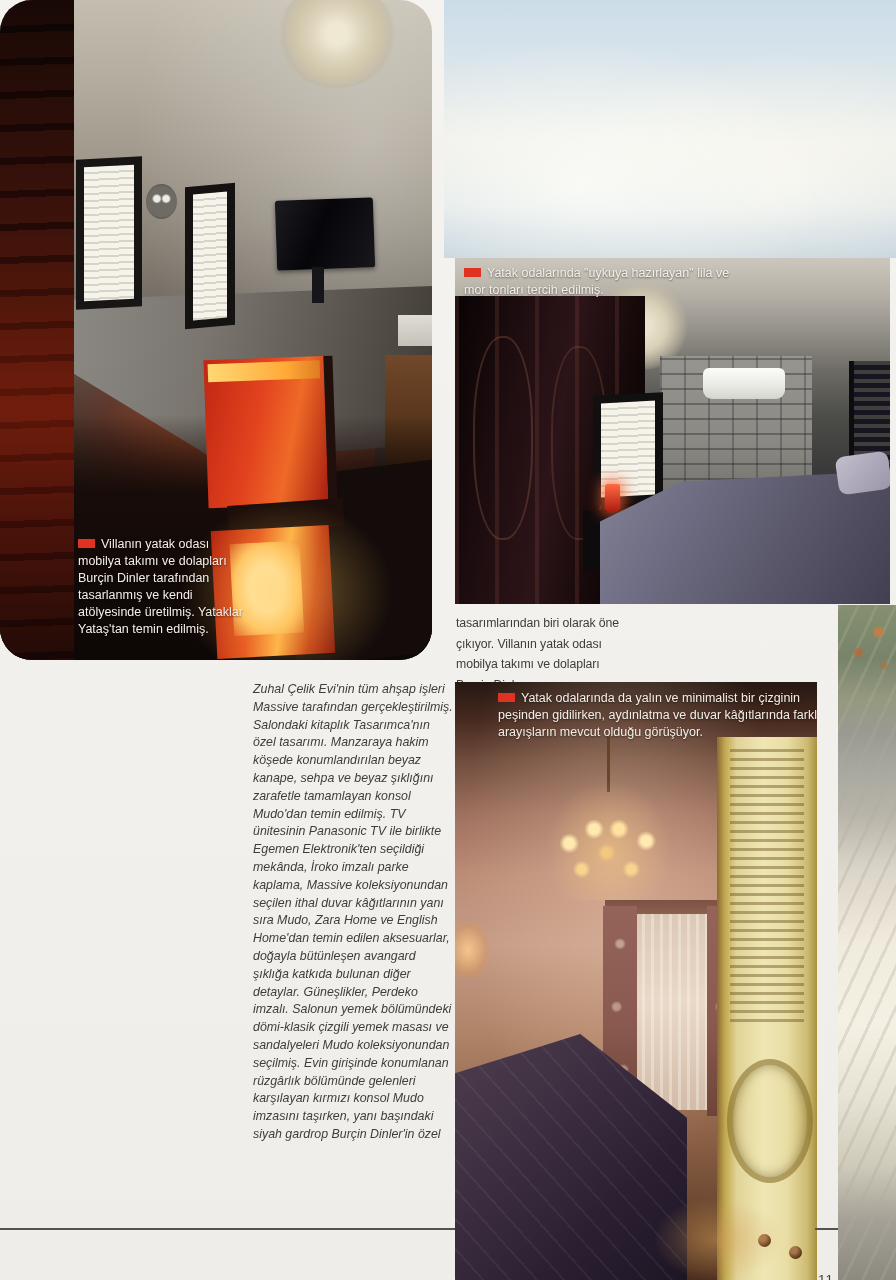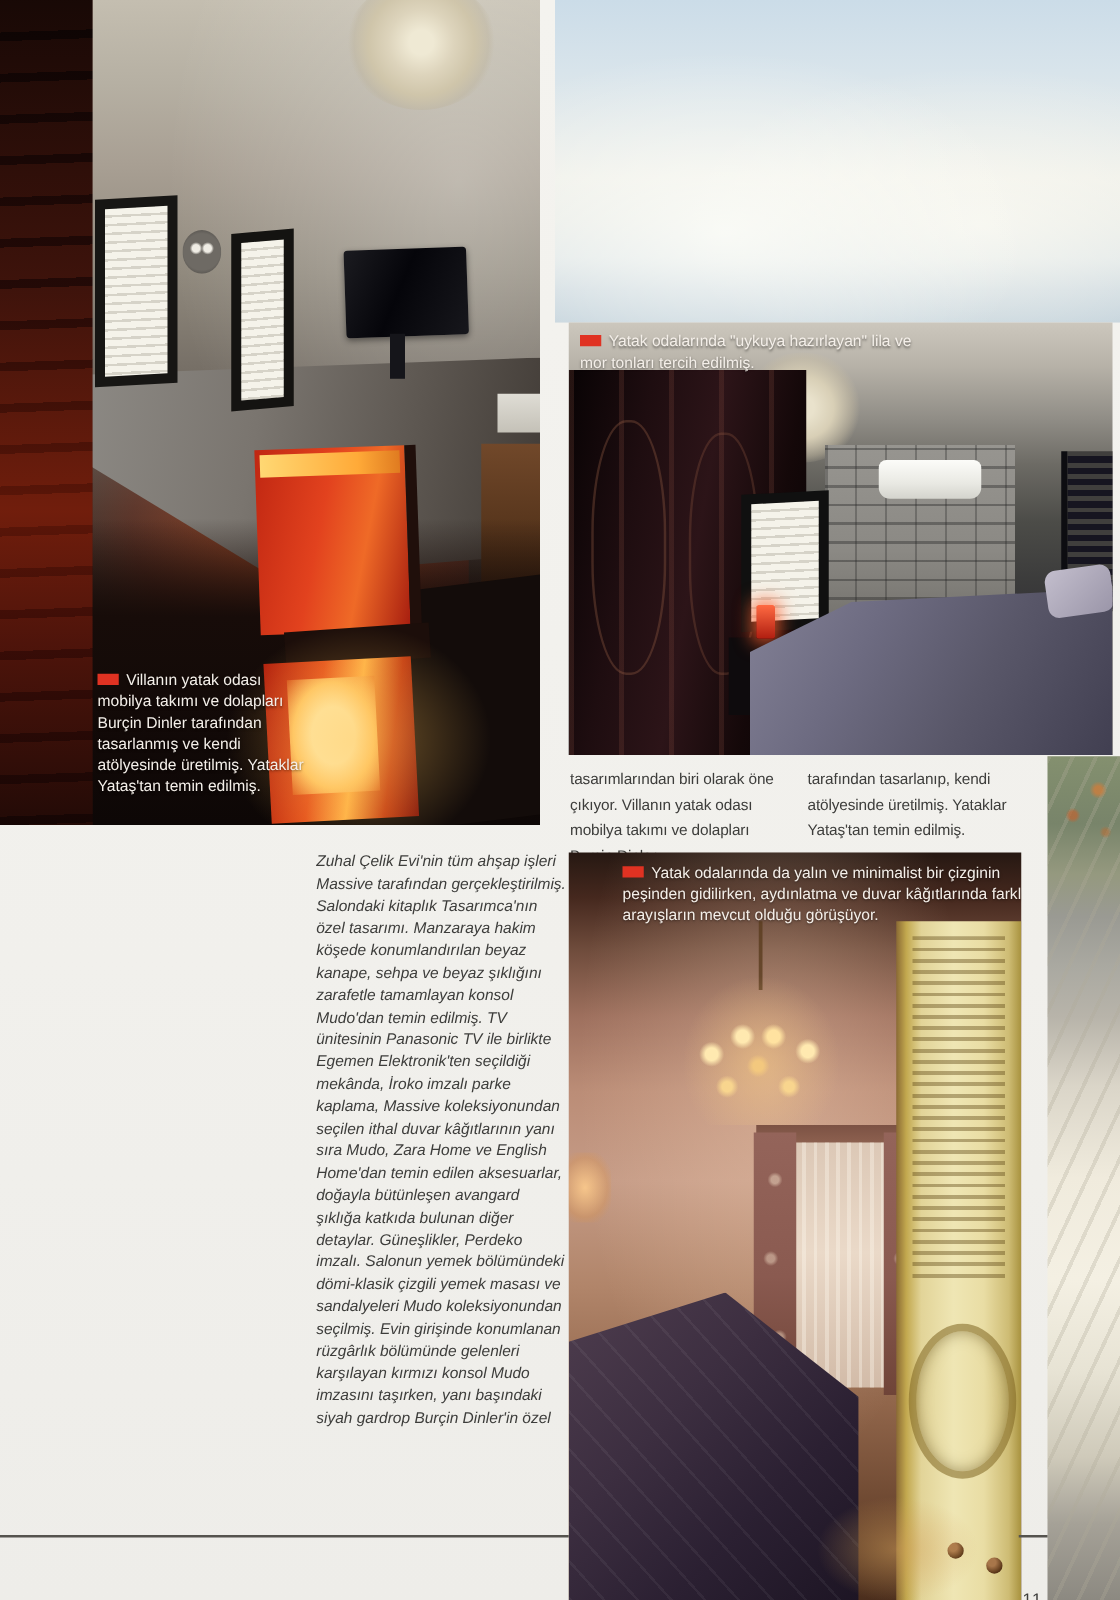--- a/index.html
+++ b/index.html
@@ -30,21 +30,21 @@
   .rule-left{left:0;top:1228px;width:455px;}
   .rule-right{left:815px;top:1228px;width:23px;}
   .pagenum{position:absolute;left:818px;top:1272px;font-size:13.5px;
     color:var(--body-text,#3d3d3b);letter-spacing:1px;}
 
   
   .ph-left{left:0;top:0;width:432px;height:660px;
     background:
       radial-gradient(ellipse at 85% 22%, rgba(255,255,250,.30), transparent 45%),
       linear-gradient(180deg,#c4beb0 0%,#b6b0a3 10%,#a89f93 20%,#90897d 33%,
-        #6f6860 48%,#473e37 62%,#1d1410 78%,#0e0908 100%);}
+        #6f6860 48%,#473e37 62%,#1d1410 78%,#0e0908 100%); border-radius: 32px;}
   .lp-glowwall{left:55px;top:320px;width:320px;height:240px;
     background:radial-gradient(ellipse at 60% 42%,rgba(255,95,30,.50),rgba(160,35,10,.25) 52%,transparent 75%);}
   .lp-bed{left:62px;top:286px;width:370px;height:175px;
     background:linear-gradient(100deg,#8d8a85 0%,#7a756f 38%,#5d5751 70%,#403a35 100%);
     clip-path:polygon(0 8%,100% 0,100% 90%,42% 100%,0 46%);}
   .lp-floor{left:385px;top:355px;width:47px;height:170px;
     background:linear-gradient(180deg,#71482a 0%,#4a2c15 60%,#241309 100%);}
   .lp-darkbottom{left:0;top:415px;width:432px;height:245px;
     background:linear-gradient(180deg,rgba(12,7,6,0) 0%,#170c09 32%,#0d0706 100%);}
   .lp-wood{left:0;top:0;width:74px;height:660px;
@@ -248,21 +248,20 @@
     <div class="abs rp-nstand"></div>
     <div class="abs rp-lamp"></div>
     <div class="abs rp-bed"></div>
     <div class="abs rp-pillow"></div>
     <div class="cap cap-right">
       <span class="marker"></span><span>Yatak odalarında "uykuya hazırlayan" lila ve mor tonları tercih edilmiş.</span>
     </div>
   </div>
 
   <div class="cola">tasarımlarından biri olarak öne çıkıyor. Villanın yatak odası mobilya takımı ve dolapları Burçin Dinler</div>
-  <div class="colb">tarafından tasarlanıp, kendi atölyesinde üretilmiş. Yataklar Yataş'tan temin edilmiş.</div>
 
 
   <div class="bodycol">Zuhal Çelik Evi'nin tüm ahşap işleri Massive tarafından gerçekleştirilmiş. Salondaki kitaplık Tasarımca'nın özel tasarımı. Manzaraya hakim köşede konumlandırılan beyaz kanape, sehpa ve beyaz şıklığını zarafetle tamamlayan konsol Mudo'dan temin edilmiş. TV ünitesinin Panasonic TV ile birlikte Egemen Elektronik'ten seçildiği mekânda, İroko imzalı parke kaplama, Massive koleksiyonundan seçilen ithal duvar kâğıtlarının yanı sıra Mudo, Zara Home ve English Home'dan temin edilen aksesuarlar, doğayla bütünleşen avangard şıklığa katkıda bulunan diğer detaylar. Güneşlikler, Perdeko imzalı. Salonun yemek bölümündeki dömi-klasik çizgili yemek masası ve sandalyeleri Mudo koleksiyonundan seçilmiş. Evin girişinde konumlanan rüzgârlık bölümünde gelenleri karşılayan kırmızı konsol Mudo imzasını taşırken, yanı başındaki siyah gardrop Burçin Dinler'in özel</div>
 
   <div class="photo ph-bottom" aria-label="Bedroom with chandelier, patterned curtains and carved cream door">
     <div class="abs bp-chain"></div>
     <div class="abs bp-chand"></div>
     <div class="abs bp-sconce"></div>
     <div class="abs bp-pelmet"></div>
     <div class="abs bp-window"></div>

